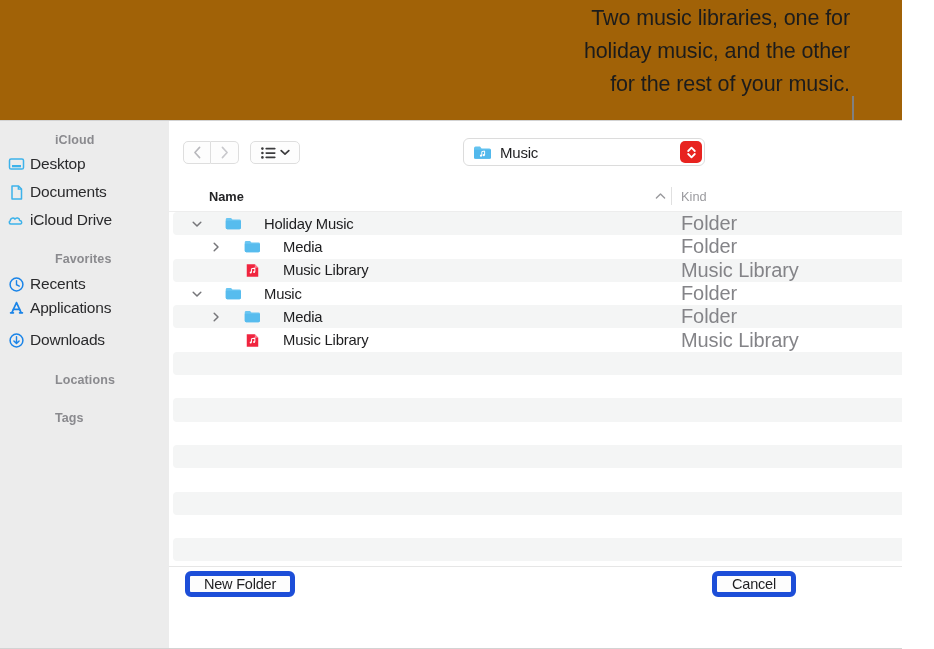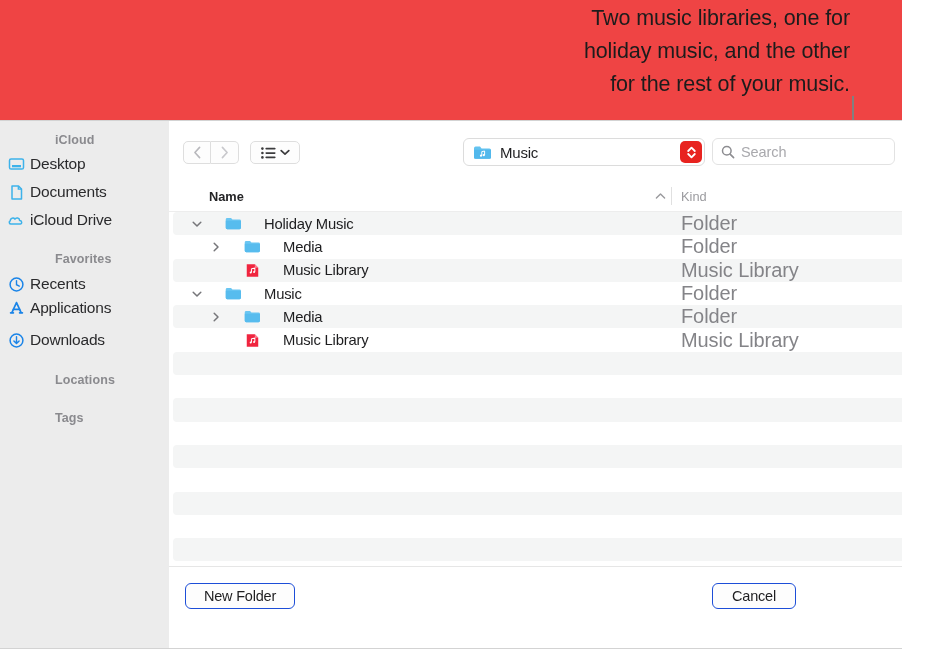--- a/index.html
+++ b/index.html
@@ -6,21 +6,21 @@
     margin: 0;
     padding: 0;
     background: #ffffff;
     font-family: "Liberation Sans", sans-serif;
   }
   #canvas {
     position: relative;
     width: 902px;
     height: 649px;
     overflow: hidden;
-    background: #ef4444;
+    background: #a16207;
   }
 
   
   .annotation {
     position: absolute;
     left: 410px;
     top: 2px;
     width: 440px;
     text-align: right;
     font-size: 21.5px;
@@ -289,24 +289,24 @@
   
   .bottombar {
     position: absolute;
     left: 0; right: 0; bottom: 0;
     height: 81px;
     background: #ffffff;
     border-top: 1px solid #e6e6e6;
   }
   .btn {
     position: absolute;
-    top: 16px;
+    top: 4px;
     height: 26px;
     background: #fdfdfd;
-    border: 1px solid #1d4ed8;
+    border: 5px solid #1d4ed8;
     border-radius: 6px;
     box-sizing: border-box;
     display: flex;
     align-items: center;
     justify-content: center;
     font-size: 14.5px;
     color: #1f1f21;
     letter-spacing: -0.2px;
   }
   .btn.newfolder { left: 16px; width: 110px; }
@@ -419,27 +419,20 @@
           </svg>
           <span class="ptxt">Music</span>
           <span class="stepper">
             <svg width="11" height="15" viewBox="0 0 11 15">
               <path d="M2.2,6 L5.5,2.6 L8.8,6" fill="none" stroke="#ffffff" stroke-width="1.8" stroke-linecap="round" stroke-linejoin="round"></path>
               <path d="M2.2,9 L5.5,12.4 L8.8,9" fill="none" stroke="#ffffff" stroke-width="1.8" stroke-linecap="round" stroke-linejoin="round"></path>
             </svg>
           </span>
         </div>
 
-        <div class="searchfield">
-          <svg width="14" height="14" viewBox="0 0 14 14">
-            <circle cx="5.8" cy="5.8" r="4.3" fill="none" stroke="#8d8d91" stroke-width="1.5"></circle>
-            <path d="M9.1,9.1 L12.6,12.6" fill="none" stroke="#8d8d91" stroke-width="1.6" stroke-linecap="round"></path>
-          </svg>
-          <span class="sph">Search</span>
-        </div>
       </div>
 
       <div class="colhead">
         <span class="name">Name</span>
         <svg class="sortarrow" width="11" height="8" viewBox="0 0 11 8">
           <path d="M1.4,6.1 L5.5,1.9 L9.6,6.1" fill="none" stroke="#9a9a9e" stroke-width="1.4" stroke-linecap="round" stroke-linejoin="round"></path>
         </svg>
         <span class="divider"></span>
         <span class="kind">Kind</span>
       </div>

